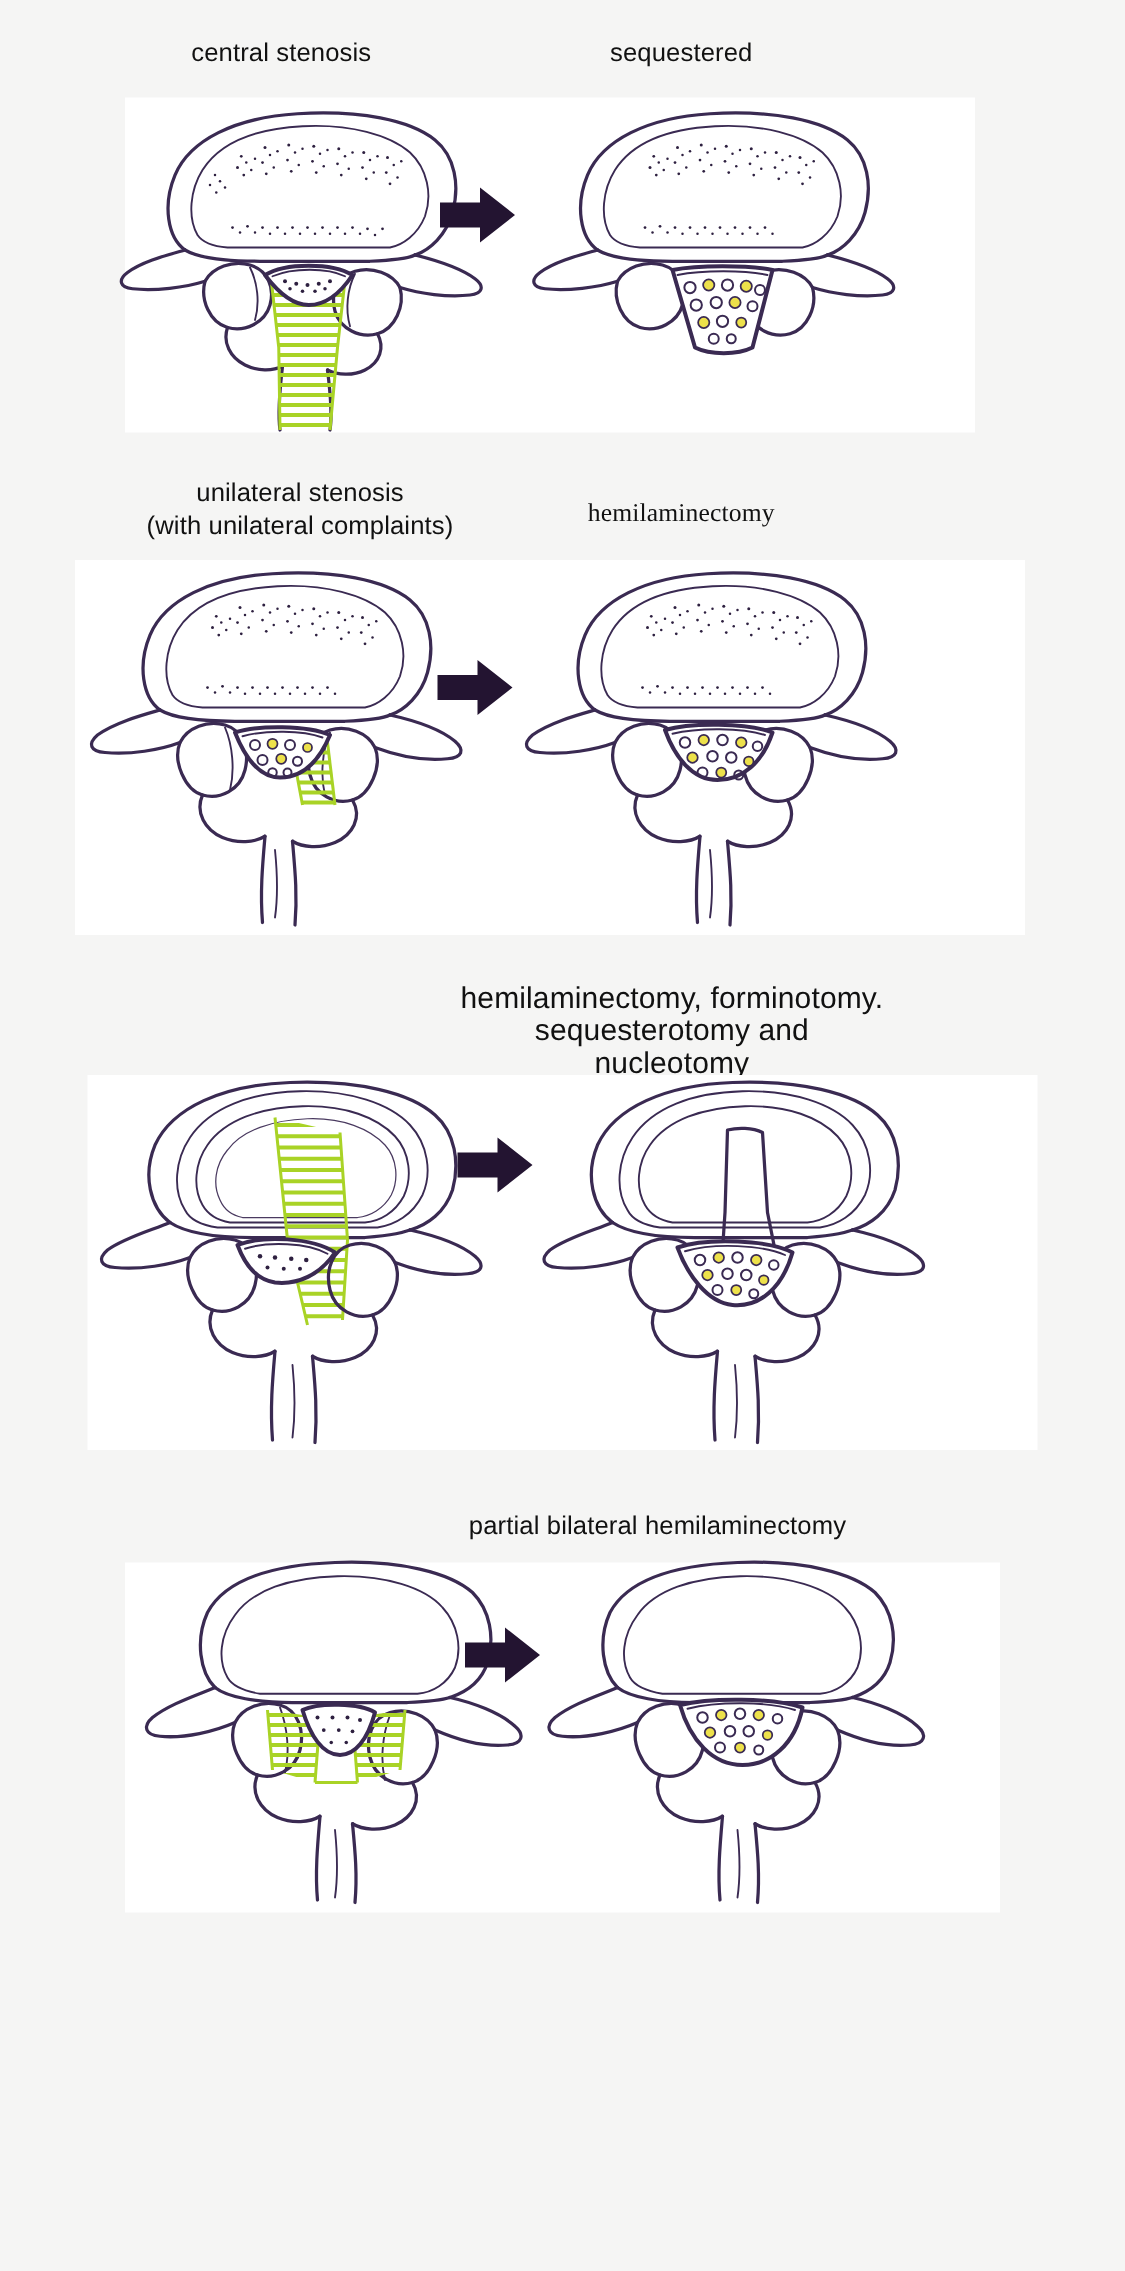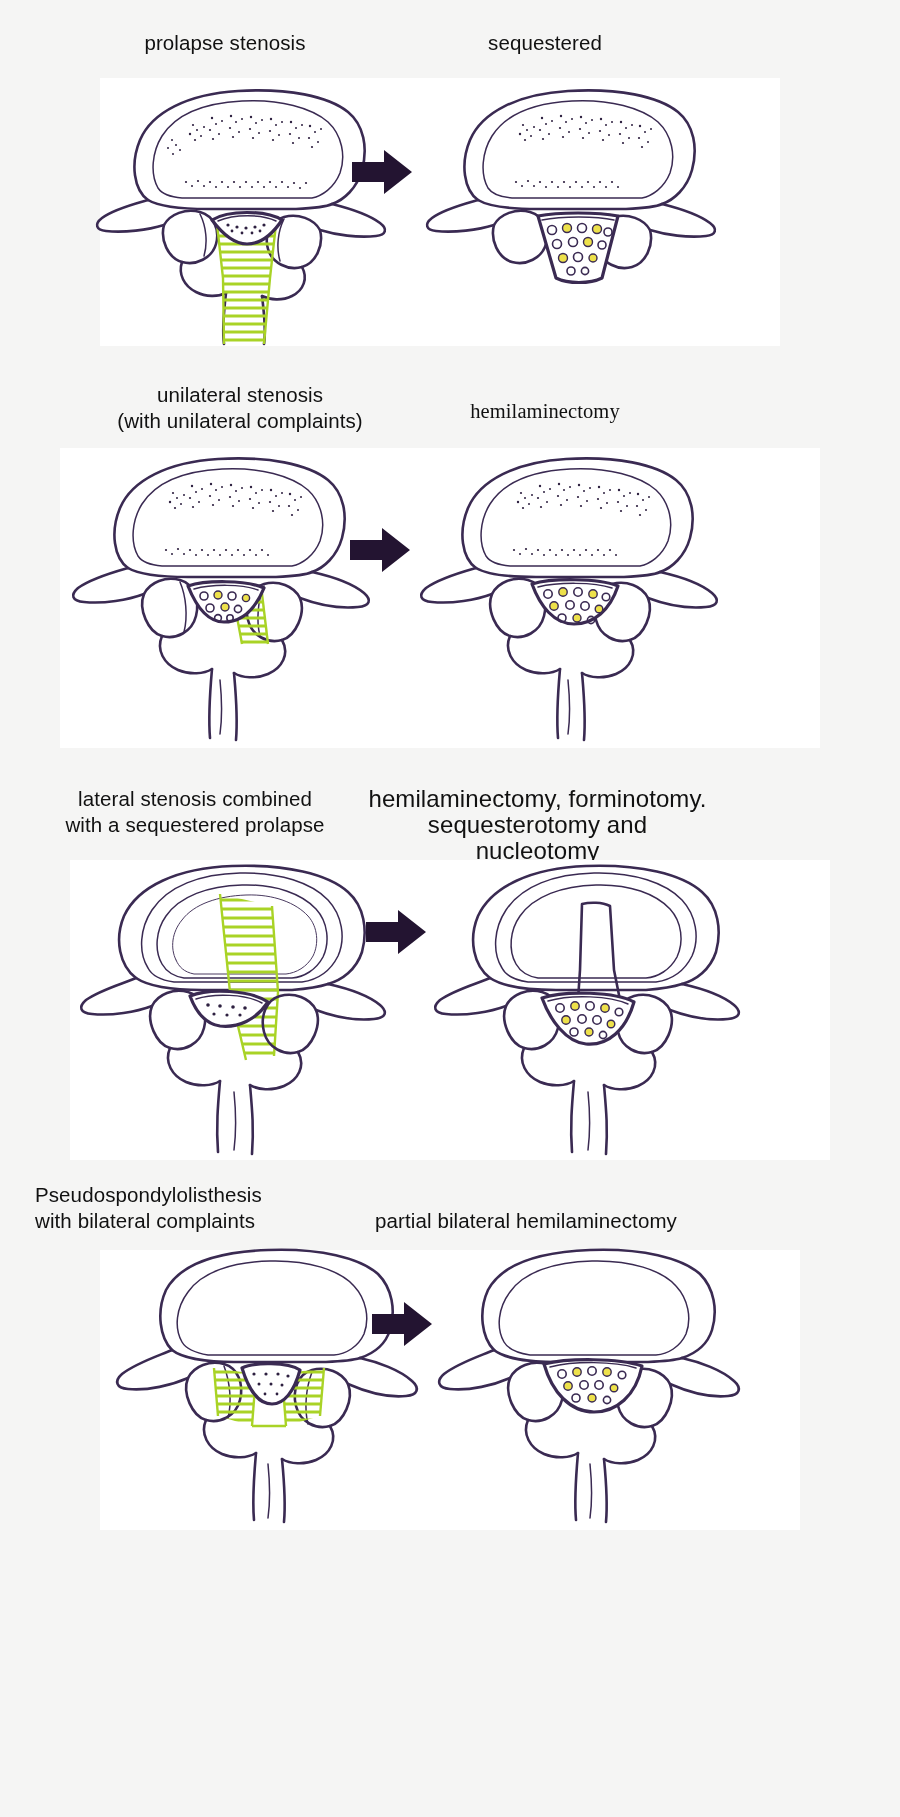--- a/index.html
+++ b/index.html
@@ -80,21 +80,21 @@
     stroke-width:1.4;
   }
   .arrow{fill:#231431;}
   .speck{fill:#2e2040;}
 </style>
 </head>
 <body>
 
 <div class="figure">
 
-  <div class="label" style="left:110px;top:30px;width:230px;">prolapse stenosis</div>
+  <div class="label" style="left:110px;top:30px;width:230px;">central stenosis</div>
   <div class="label" style="left:430px;top:30px;width:230px;">sequestered</div>
 
   <div class="artboard" style="left:100px;top:78px;width:680px;height:268px;">
     <svg width="680" height="268" viewBox="0 0 680 268">
 
       <g>
 
         <path class="ink" d="M48,122 C34,112 30,86 40,62 C52,34 88,16 138,13 C188,10 228,18 248,34 C264,47 268,70 262,92 C257,110 244,122 232,126"></path>
         <path class="ink" d="M48,122 C58,128 80,131 108,131 L196,131 C218,130 228,128 232,126"></path>
         <path class="ink-thin" d="M58,110 C50,96 52,74 62,58 C76,36 104,25 142,23 C180,21 212,30 228,44 C242,57 246,78 240,95 C234,110 222,118 212,120 L82,120 C70,119 62,116 58,110"></path>
@@ -534,22 +534,20 @@
           <circle class="root" cx="157" cy="158" r="4.2"></circle>
             <circle class="root-y" cx="171" cy="161" r="3.8"></circle>
           <circle class="root" cx="134" cy="170" r="4"></circle>
             <circle class="root-y" cx="149" cy="170" r="4"></circle>
           <circle class="root" cx="163" cy="172" r="3.6"></circle>
         </g>
       </g>
     </svg>
   </div>
 
-  <div class="label" style="left:45px;top:786px;width:300px;">lateral stenosis combined
-with a sequestered prolapse</div>
   <div class="label small" style="left:365px;top:786px;width:345px;">hemilaminectomy, forminotomy.
 sequesterotomy and nucleotomy</div>
 
   <div class="artboard" style="left:70px;top:860px;width:760px;height:300px;">
     <svg width="760" height="300" viewBox="0 0 760 300">
 
       <g transform="translate(20,0)">
         <path class="ink" d="M46,118 C30,106 24,80 34,56 C48,26 88,8 142,6 C196,4 238,14 258,32 C274,46 278,70 272,92 C266,110 252,120 238,124"></path>
         <path class="ink" d="M46,118 C58,126 82,130 112,130 L202,130 C226,128 232,126 238,124"></path>
 
@@ -641,22 +639,20 @@
           <circle class="root" cx="153" cy="160" r="4.2"></circle>
             <circle class="root-y" cx="167" cy="164" r="3.8"></circle>
           <circle class="root" cx="130" cy="172" r="4"></circle>
             <circle class="root-y" cx="145" cy="172" r="4"></circle>
           <circle class="root" cx="159" cy="175" r="3.6"></circle>
         </g>
       </g>
     </svg>
   </div>
 
-  <div class="label" style="left:35px;top:1182px;width:300px;text-align:left;">Pseudospondylolisthesis
-with bilateral complaints</div>
   <div class="label" style="left:336px;top:1208px;width:380px;">partial bilateral hemilaminectomy</div>
 
   <div class="artboard" style="left:100px;top:1250px;width:700px;height:280px;">
     <svg width="700" height="280" viewBox="0 0 700 280">
 
       <g transform="translate(30,0)">
         <path class="ink" d="M42,100 C30,88 26,62 36,40 C50,14 86,2 138,0 C190,-2 230,8 248,24 C262,38 266,60 260,80 C255,96 242,104 230,108"></path>
         <path class="ink" d="M42,100 C52,108 76,112 104,112 L196,112 C218,111 224,110 230,108"></path>
         <path class="ink-thin" d="M52,92 C44,78 46,58 58,42 C72,22 102,12 140,11 C178,10 210,20 224,36 C236,49 240,68 234,84 C228,97 216,104 204,105 L78,105 C66,103 56,99 52,92"></path>
         <path class="ink" d="M42,100 C28,106 6,113 -8,124 C-16,131 -14,138 -2,139 C18,141 42,135 58,128"></path>

